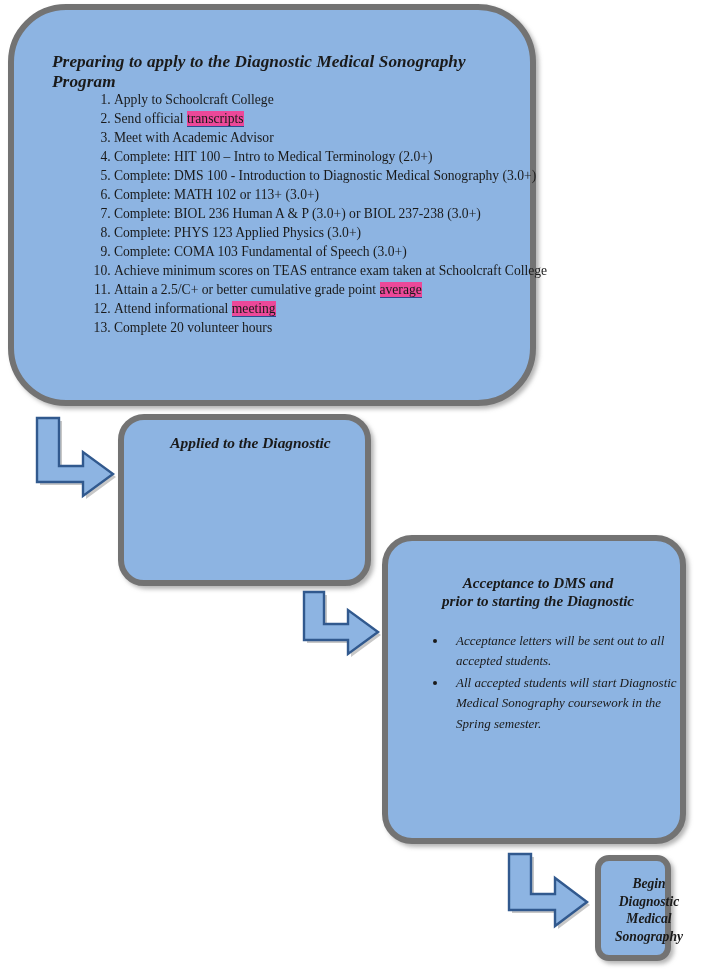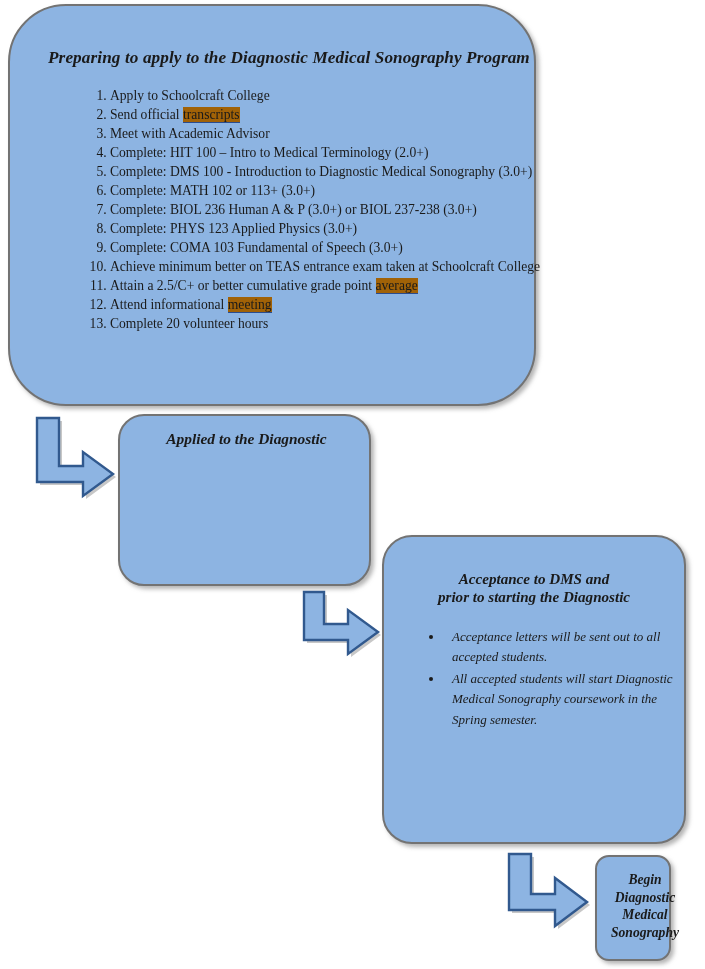--- a/index.html
+++ b/index.html
@@ -16,21 +16,21 @@
     overflow: hidden;
     font-family: "Liberation Serif", "DejaVu Serif", serif;
     color: #1a1a1a;
   }
 
   
   .box {
     position: absolute;
     box-sizing: border-box;
     background: #8DB4E2;
-    border: 2px solid #737373;
+    border: 6px solid #737373;
     box-shadow: 3px 3px 4px rgba(120,120,120,0.55);
   }
 
   #box-prepare {
     left: 8px;  top: 4px;
     width: 528px; height: 402px;
     border-radius: 58px;
   }
   #box-applying {
     left: 118px; top: 414px;
@@ -119,21 +119,21 @@
     position: absolute;
     left: 0; top: 14px;
     width: 96px;
     text-align: center;
     font-size: 13.6px;
     line-height: 1.30;
   }
 
   
   .smarttag {
-    background: #a16207;
+    background: #ec4899;
     border-bottom: 1.5px solid #2A4C8F;
     margin-top: 28px;
   }
   #box-begin .smarttag { display: inline-block; }
 
   
   .elbow-arrow { position: absolute; }
   .elbow-arrow svg { display: block; overflow: visible; }
   .elbow-arrow .shp {
     fill: #8DB4E2;
@@ -159,21 +159,21 @@
     <ol class="steps">
         <li><span>Apply to Schoolcraft College</span></li>
         <li><span>Send official </span><span class="smarttag">transcripts</span></li>
         <li><span>Meet with Academic Advisor</span></li>
         <li><span>Complete: HIT 100 – Intro to Medical Terminology (2.0+)</span></li>
         <li><span>Complete: DMS 100 - Introduction to Diagnostic Medical Sonography (3.0+)</span></li>
         <li><span>Complete: MATH 102 or 113+ (3.0+)</span></li>
         <li><span>Complete: BIOL 236 Human A &amp; P (3.0+) or BIOL 237-238 (3.0+)</span></li>
         <li><span>Complete: PHYS 123 Applied Physics (3.0+)</span></li>
         <li><span>Complete: COMA 103 Fundamental of Speech (3.0+)</span></li>
-        <li><span>Achieve minimum better on TEAS entrance exam taken at Schoolcraft College</span></li>
+        <li><span>Achieve minimum scores on TEAS entrance exam taken at Schoolcraft College</span></li>
         <li><span>Attain a 2.5/C+ or better cumulative grade point </span><span class="smarttag">average</span></li>
         <li><span>Attend informational </span><span class="smarttag">meeting</span></li>
         <li><span>Complete 20 volunteer hours</span></li>
       </ol>
   </div>
 
   <div class="elbow-arrow" id="arrow-1">
     <svg width="84" height="84" viewBox="0 0 84 84" aria-hidden="true">
       <path class="shadow" transform="translate(3,3)" d="M4,2 L26,2 L26,50 L50,50 L50,36 L80,58 L50,80 L50,66 L4,66 Z"></path>
       <path class="shp" d="M4,2 L26,2 L26,50 L50,50 L50,36 L80,58 L50,80 L50,66 L4,66 Z"></path>

